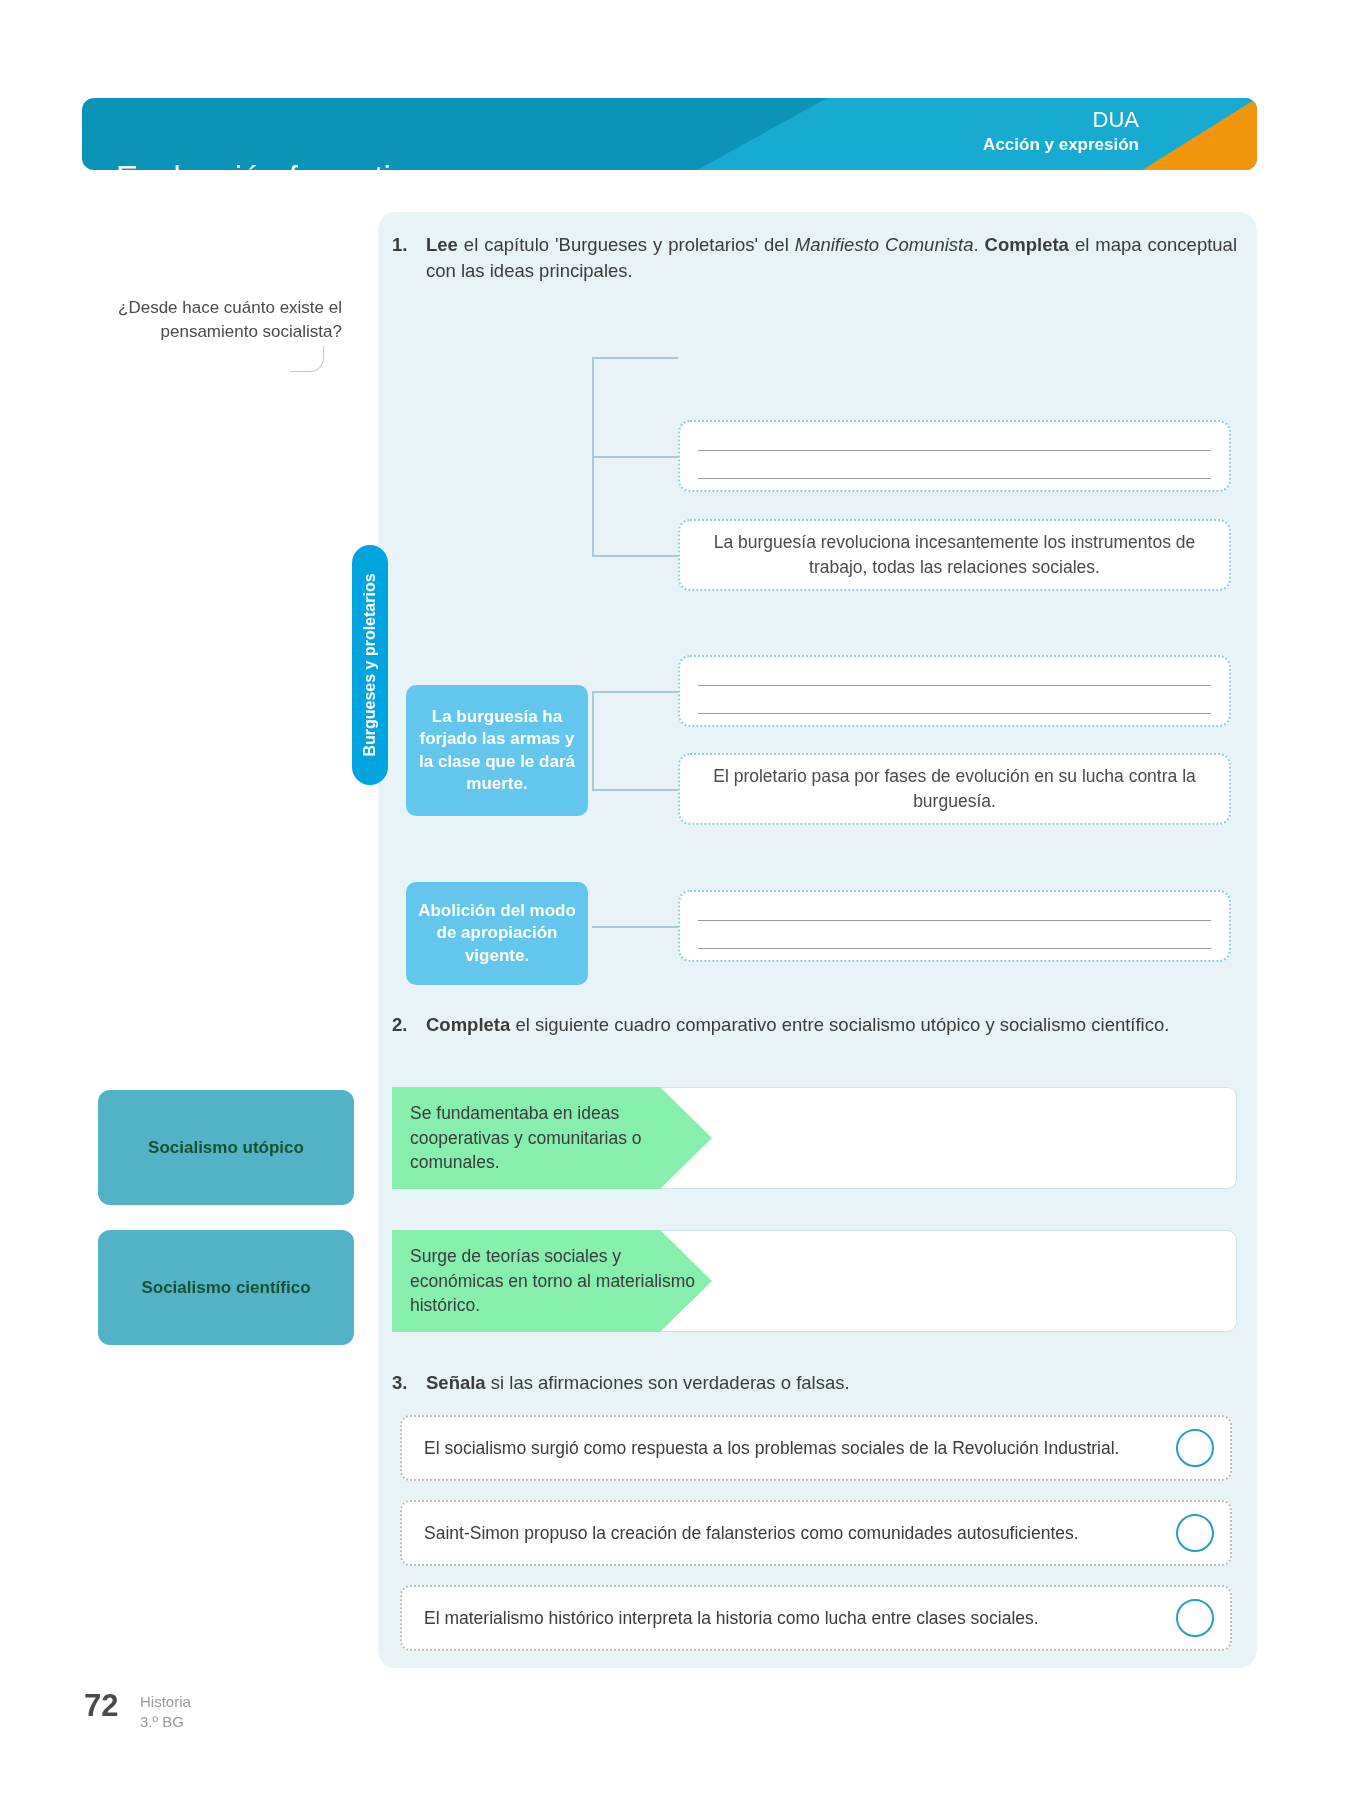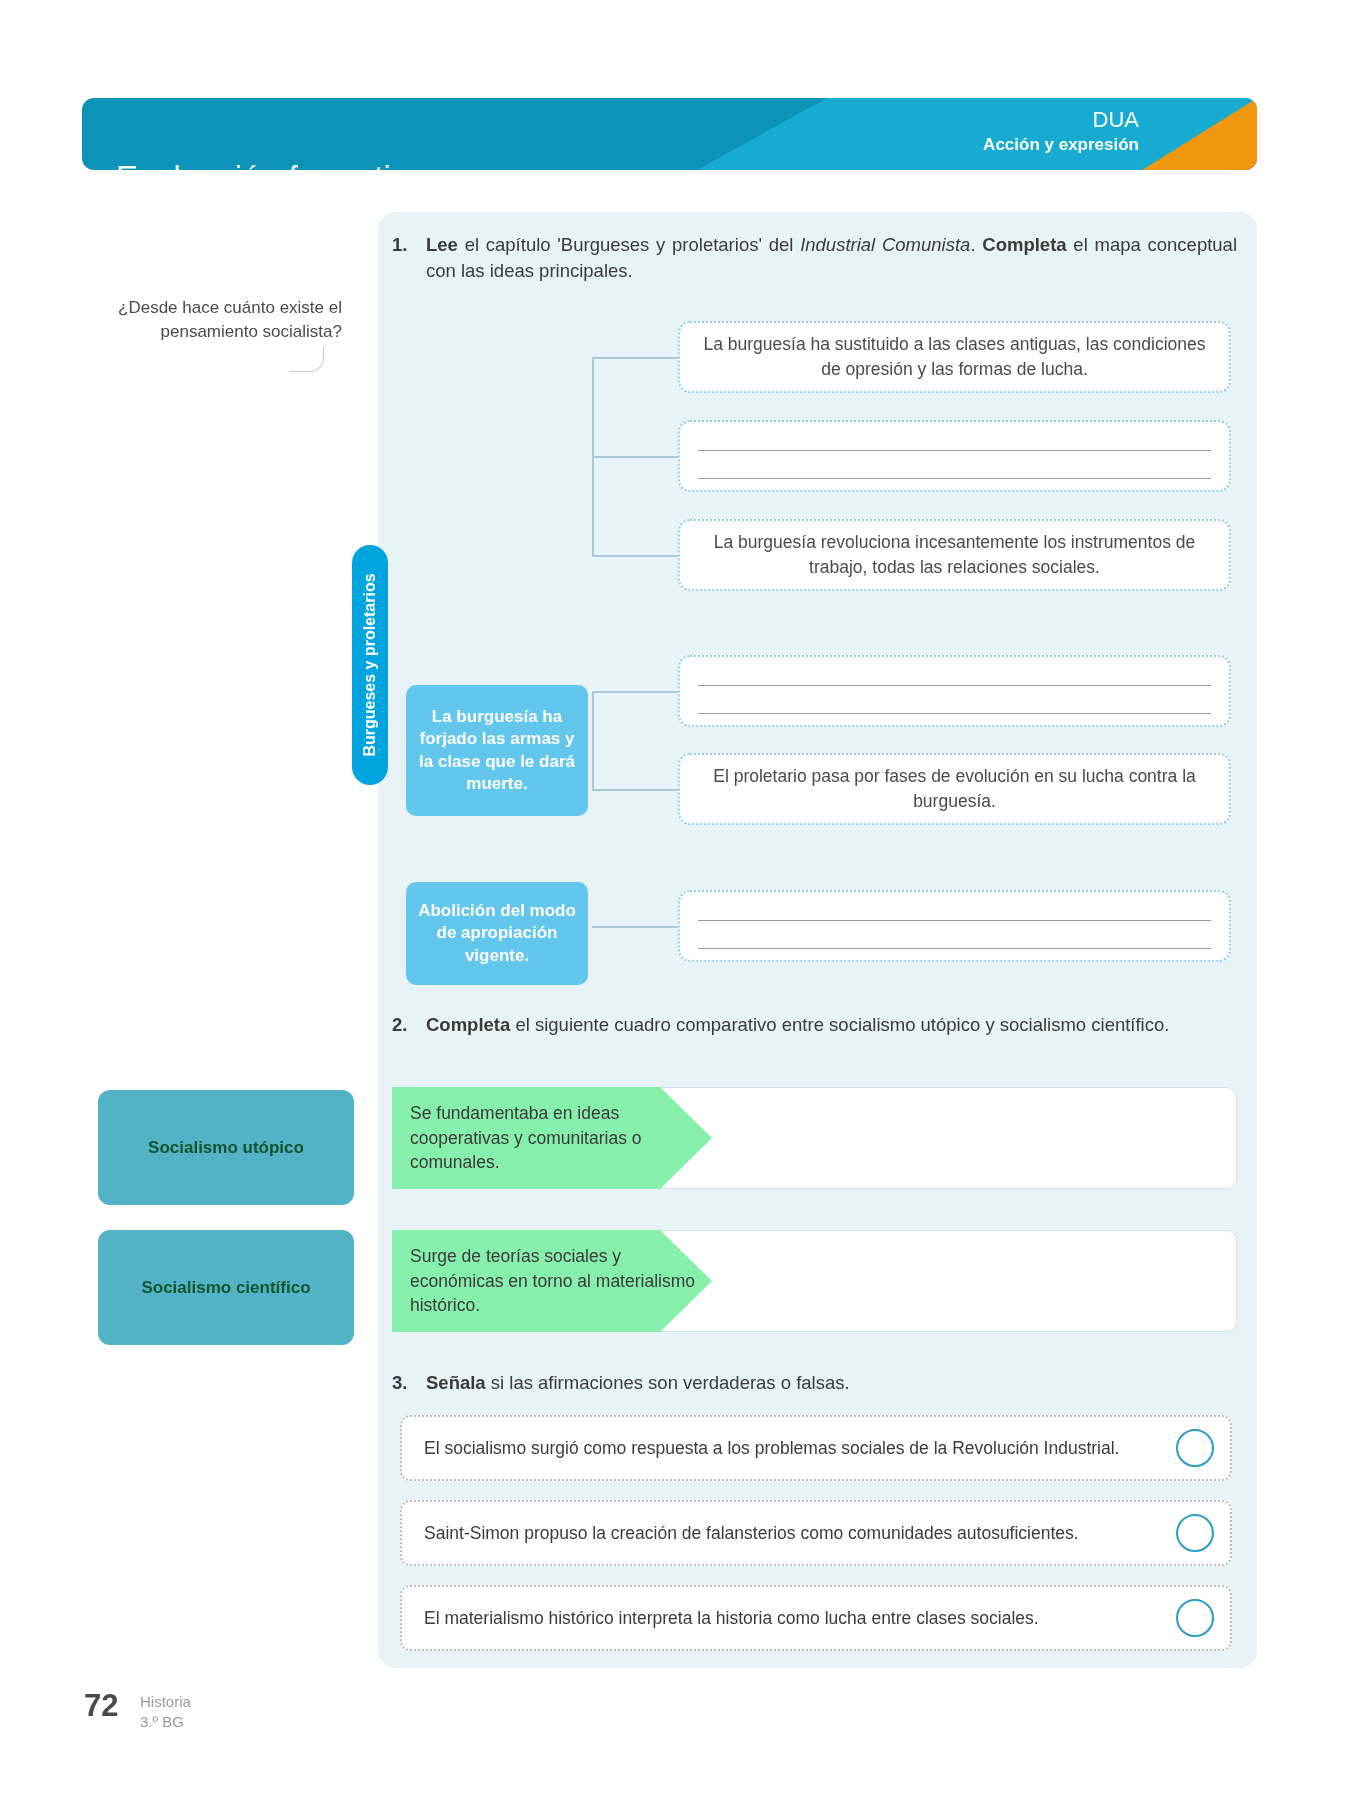--- a/index.html
+++ b/index.html
@@ -242,39 +242,38 @@
   <div class="sp-body">¿Desde hace cuánto existe el pensamiento socialista?</div>
   <div class="sp-tail"></div>
 
   <div class="vtab">
     <span>Burgueses y proletarios</span>
   </div>
 
   <div class="ex" id="ex1">
     <span class="num">1.</span>
     <span class="txt">
-      <b>Lee</b><span> el capítulo 'Burgueses y proletarios' del </span><i>Industrial Comunista</i><span>. </span><b>Completa</b><span> el mapa conceptual con las ideas principales.</span>
+      <b>Lee</b><span> el capítulo 'Burgueses y proletarios' del </span><i>Manifiesto Comunista</i><span>. </span><b>Completa</b><span> el mapa conceptual con las ideas principales.</span>
     </span>
   </div>
 
   <div class="conn" style="left:592px; top:357px; width:2px; height:198px;"></div>
   <div class="conn" style="left:592px; top:357px; width:86px; height:2px;"></div>
   <div class="conn" style="left:592px; top:456px; width:86px; height:2px;"></div>
   <div class="conn" style="left:592px; top:555px; width:86px; height:2px;"></div>
 
   <div class="conn" style="left:592px; top:691px; width:2px; height:98px;"></div>
   <div class="conn" style="left:592px; top:691px; width:86px; height:2px;"></div>
   <div class="conn" style="left:592px; top:789px; width:86px; height:2px;"></div>
 
   <div class="conn" style="left:592px; top:926px; width:86px; height:2px;"></div>
 
   <div class="cbox" id="cbox2">La burguesía ha forjado las armas y la clase que le dará muerte.</div>
   <div class="cbox" id="cbox3">Abolición del modo de apropiación vigente.</div>
 
-  <div class="abox" id="a1">La burguesía ha sustituido a las clases antiguas, las condiciones de opresión y las formas de lucha.</div>
 
   <div class="abox blank" id="a2">
     <div class="lines">
       <i style="top:28px;"></i>
       <i style="top:56px;"></i>
     </div>
   </div>
 
   <div class="abox" id="a3">La burguesía revoluciona incesantemente los instrumentos de trabajo, todas las relaciones sociales.</div>
 

